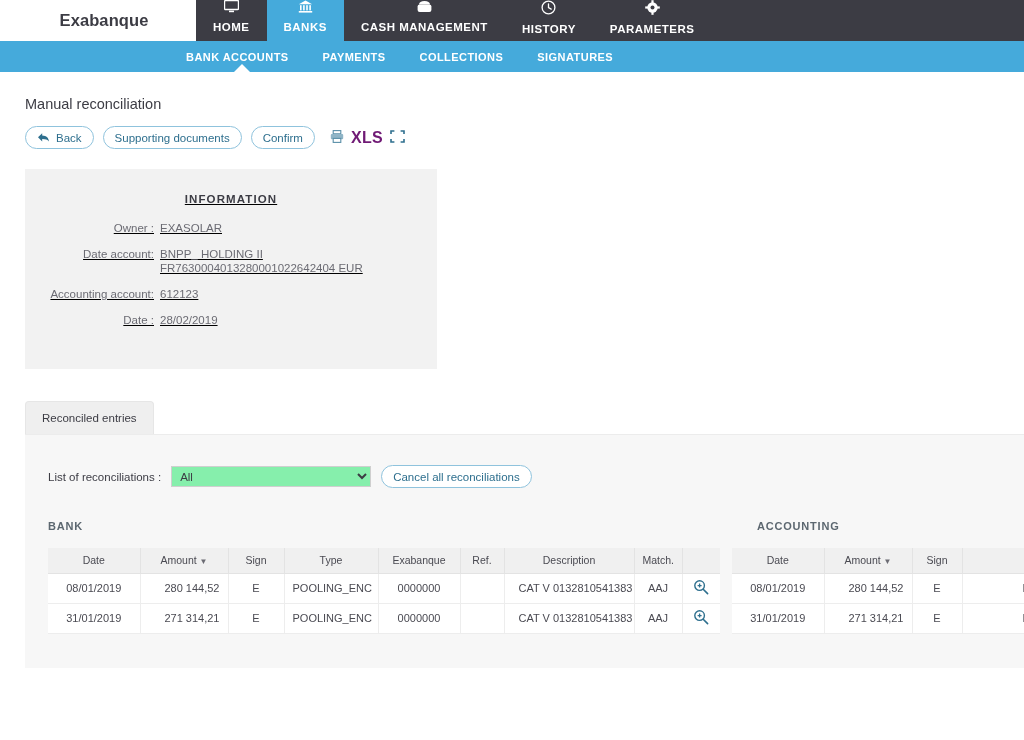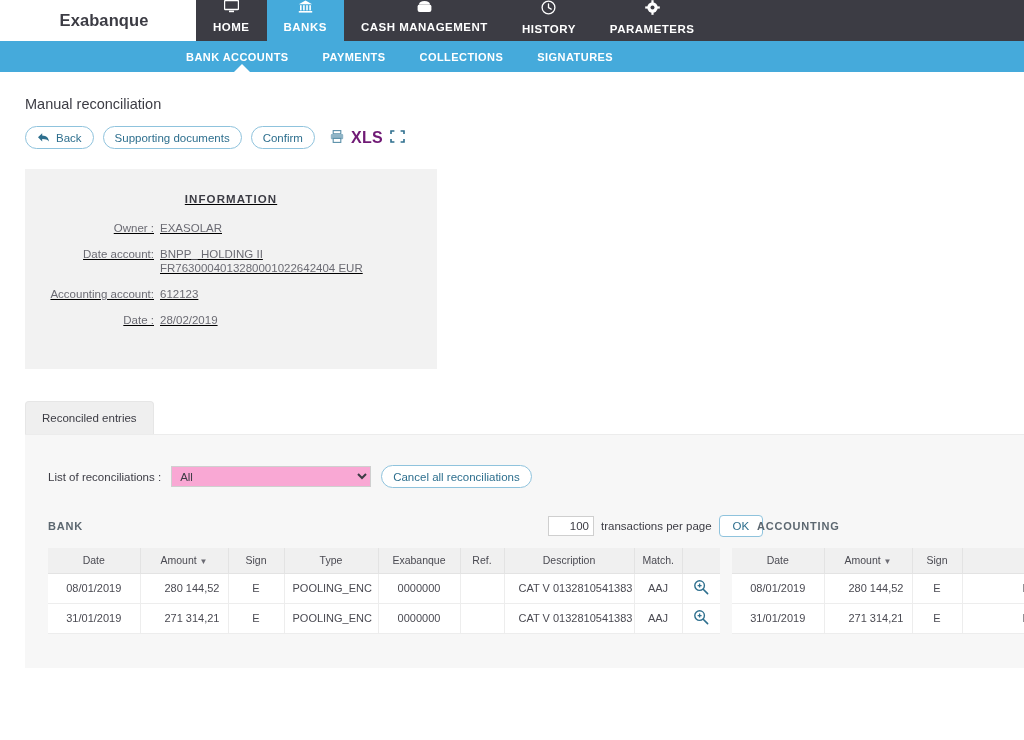--- a/index.html
+++ b/index.html
@@ -202,21 +202,21 @@
     margin-bottom: 26px;
   }
   .filter-label {
     font-size: 11.5px;
     color: #3c3c44;
   }
   .select {
     width: 200px;
     height: 21px;
     border: 1px solid #cfcfcf;
-    background: #f9a8d4;
+    background: #86efac;
     font-size: 11.5px;
     color: #3c3c44;
     font-family: "Liberation Sans", sans-serif;
     padding: 0 4px;
   }
 
   .section-row {
     display: flex;
     align-items: center;
     margin-bottom: 10px;
@@ -461,25 +461,20 @@
         <option>All</option>
       </select>
       <button class="btn">
         <span>Cancel all reconciliations</span>
       </button>
     </div>
 
     <div class="section-row">
       <span class="section-title bank-title">BANK</span>
 
-      <div class="perpage">
-        <input class="perpage-input" type="text" value="100" style="">
-        <span class="perpage-label">transactions per page</span>
-        <button class="ok-btn">OK</button>
-      </div>
 
       <span class="section-title acct-title">ACCOUNTING</span>
     </div>
 
     <div class="tables">
 
       <table class="bank-table">
         <colgroup>
           <col style="width:92px">
             <col style="width:88px">

